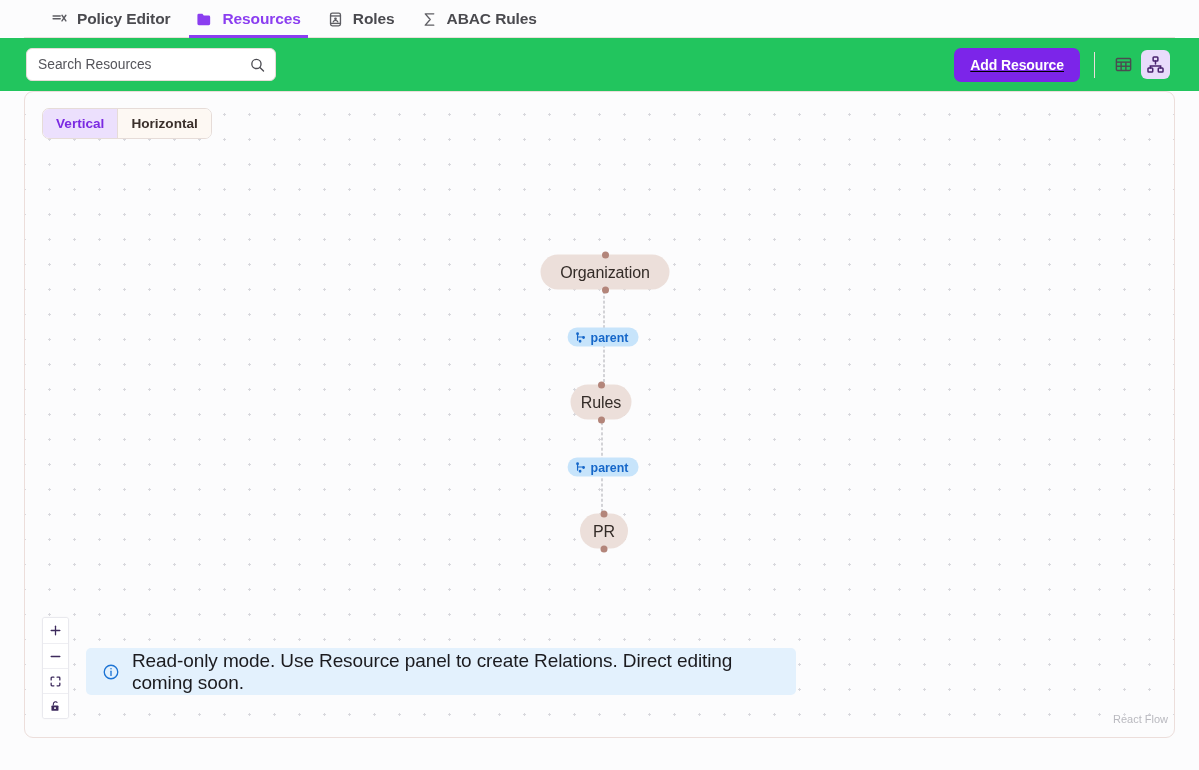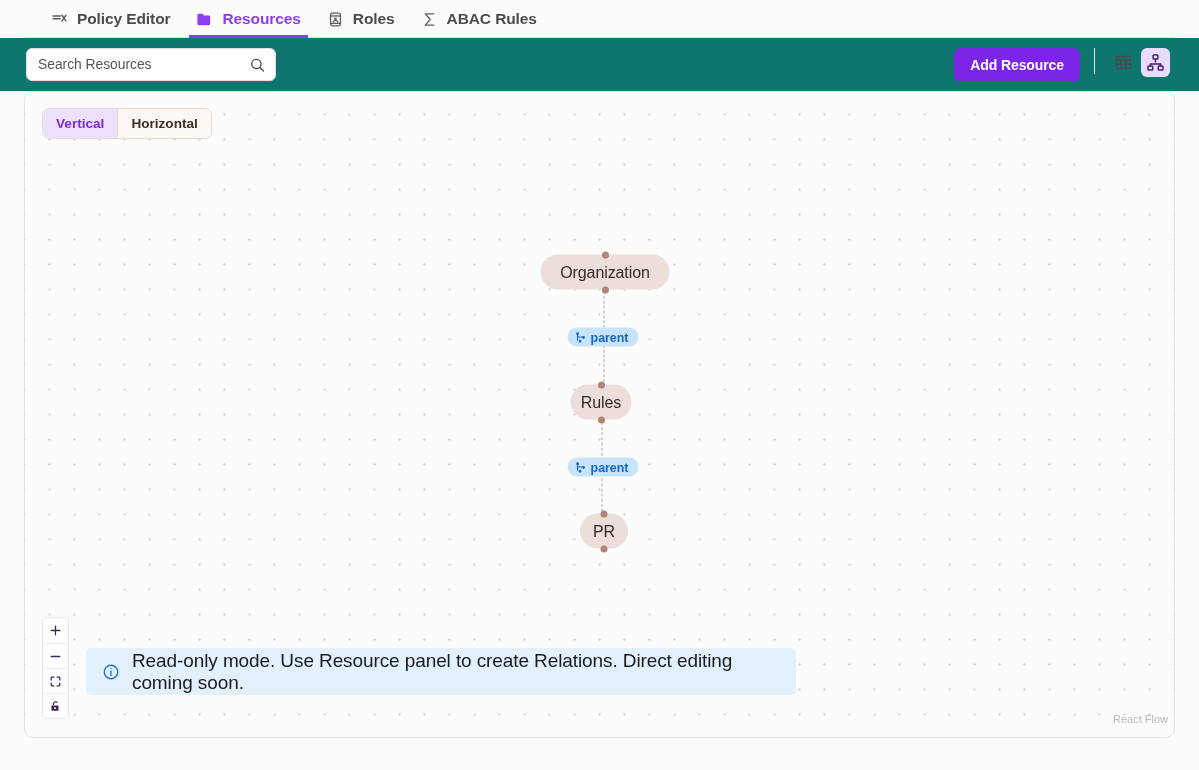--- a/index.html
+++ b/index.html
@@ -56,21 +56,21 @@
     background: #8b3ef0;
     z-index: 2;
   }
 
   
   .toolbar {
     height: 53px;
     display: flex;
     align-items: center;
     padding: 0 26px;
-    background: #0f766e;
+    background: #22c55e;
   }
   .searchbox {
     position: relative;
     width: 250px;
     height: 33px;
     border: 1px solid #e6dcd8;
     border-radius: 6px;
     background: #ffffff;
     display: flex;
     align-items: center;
@@ -91,22 +91,23 @@
     position: absolute;
     right: 9px; top: 50%;
     transform: translateY(-50%);
     color: #4c4c52;
     display: flex;
     cursor: pointer;
   }
   .tb-right {
     margin-left: auto;
     display: flex;
-    align-items: flex-start;
+    align-items: center;
     gap: 0;
+    text-decoration: underline;
   }
   .btn-primary {
     background: #7c25e9;
     color: #ffffff;
     border: none;
     border-radius: 7px;
     height: 34px;
     padding: 0 16px;
     font-size: 14px;
     font-weight: 700;

